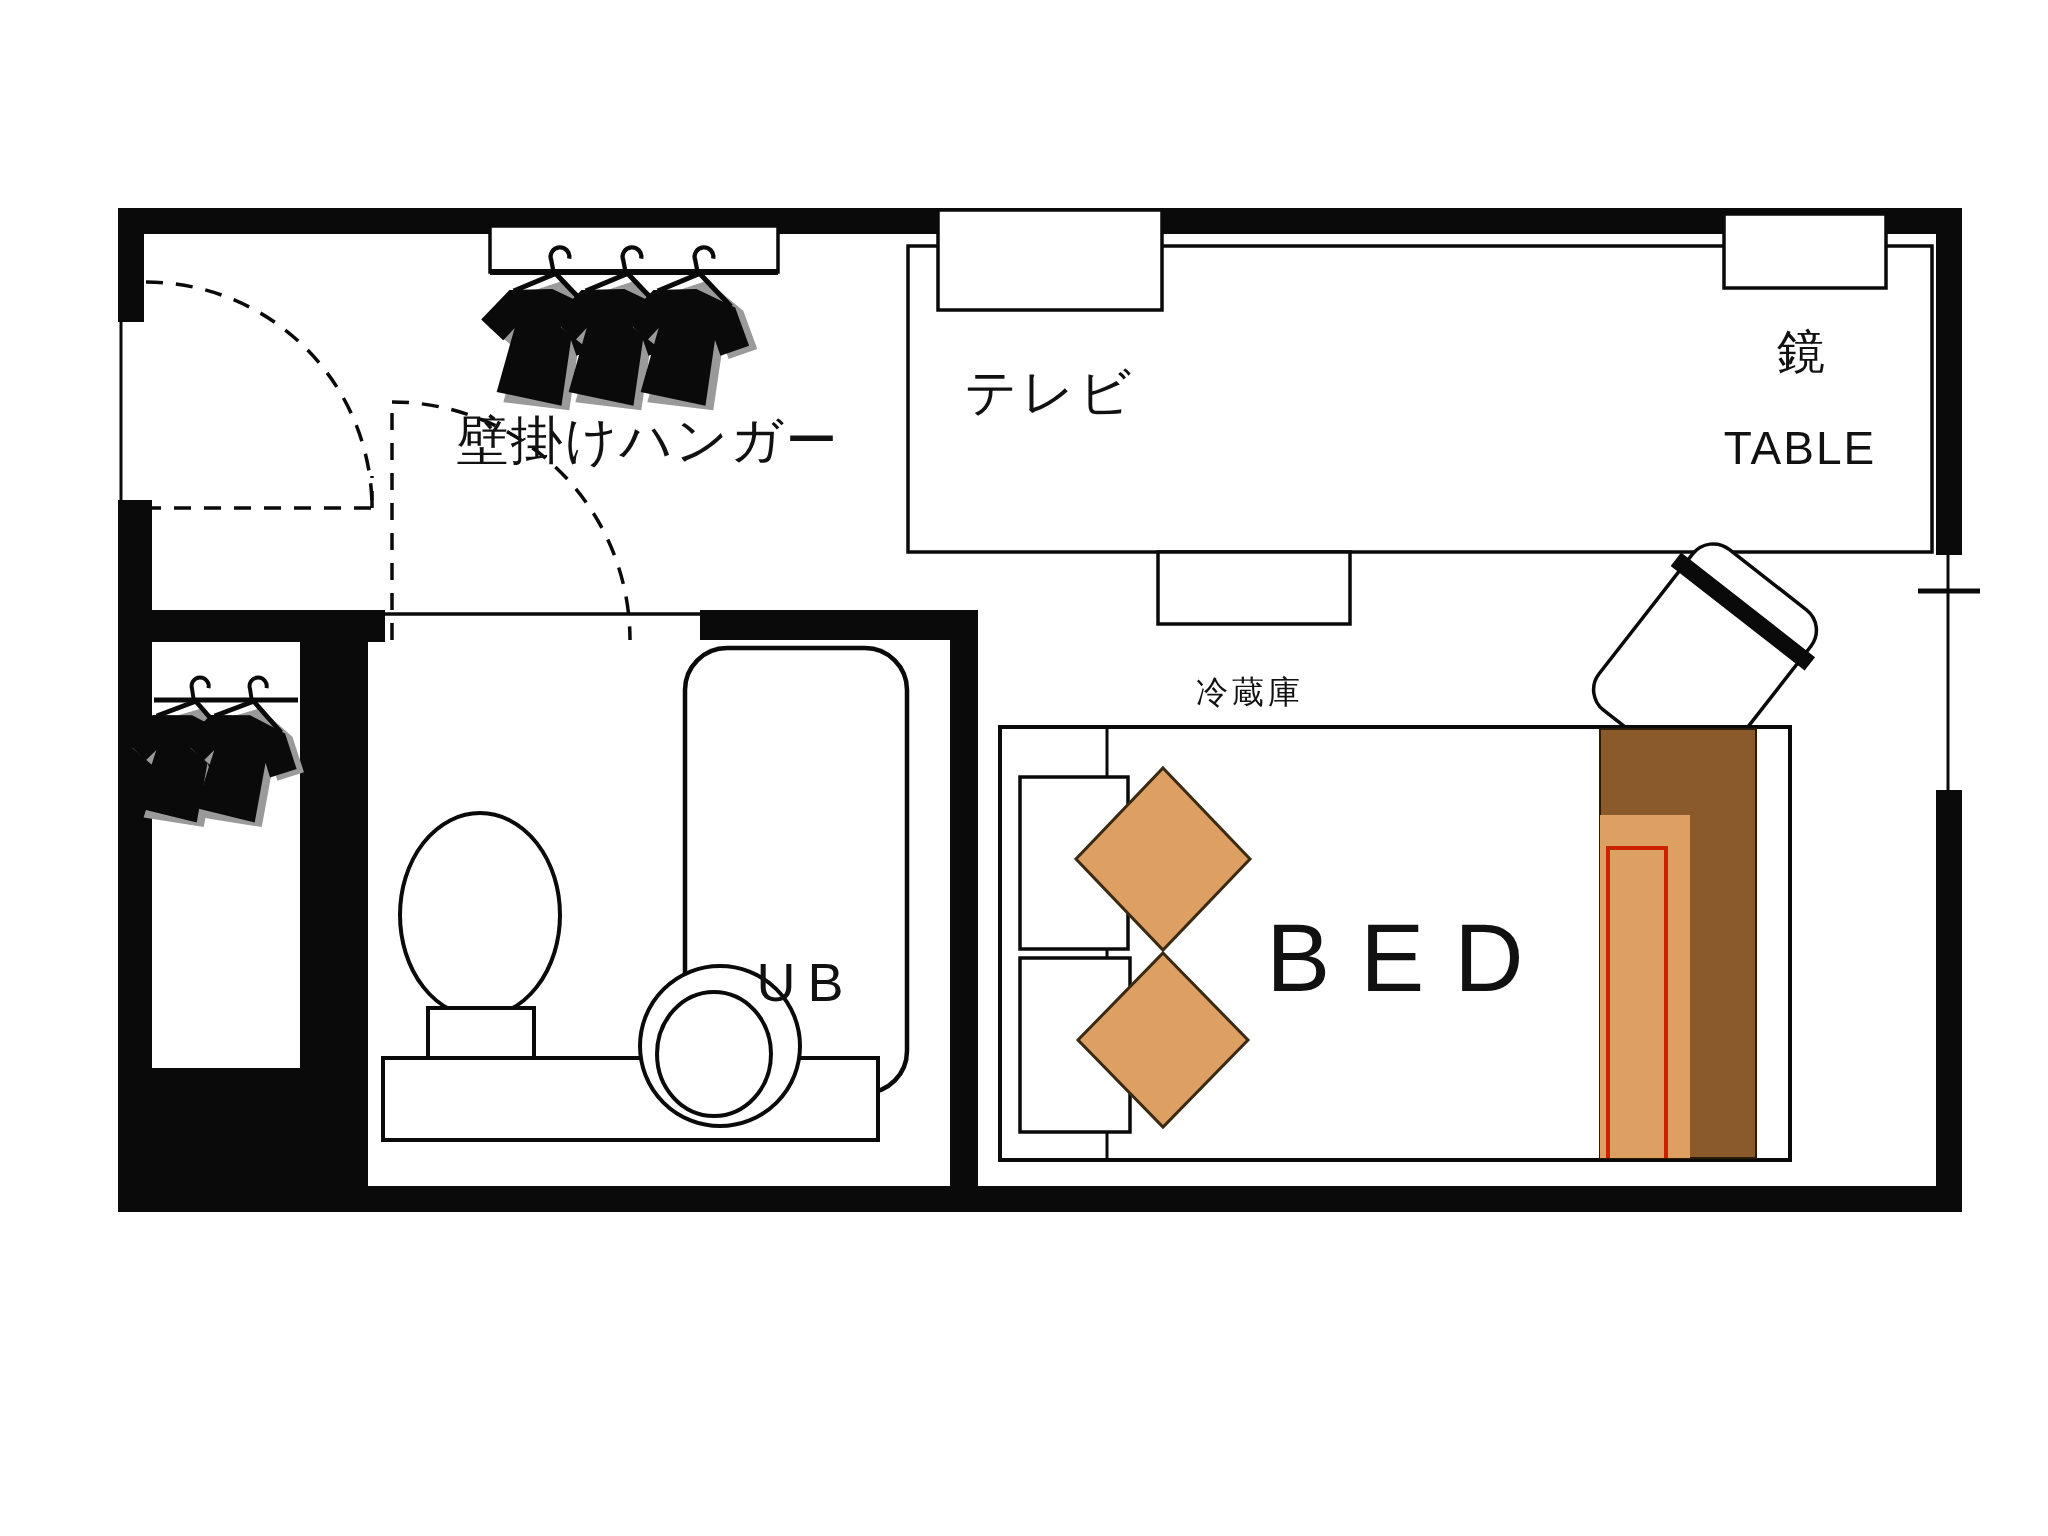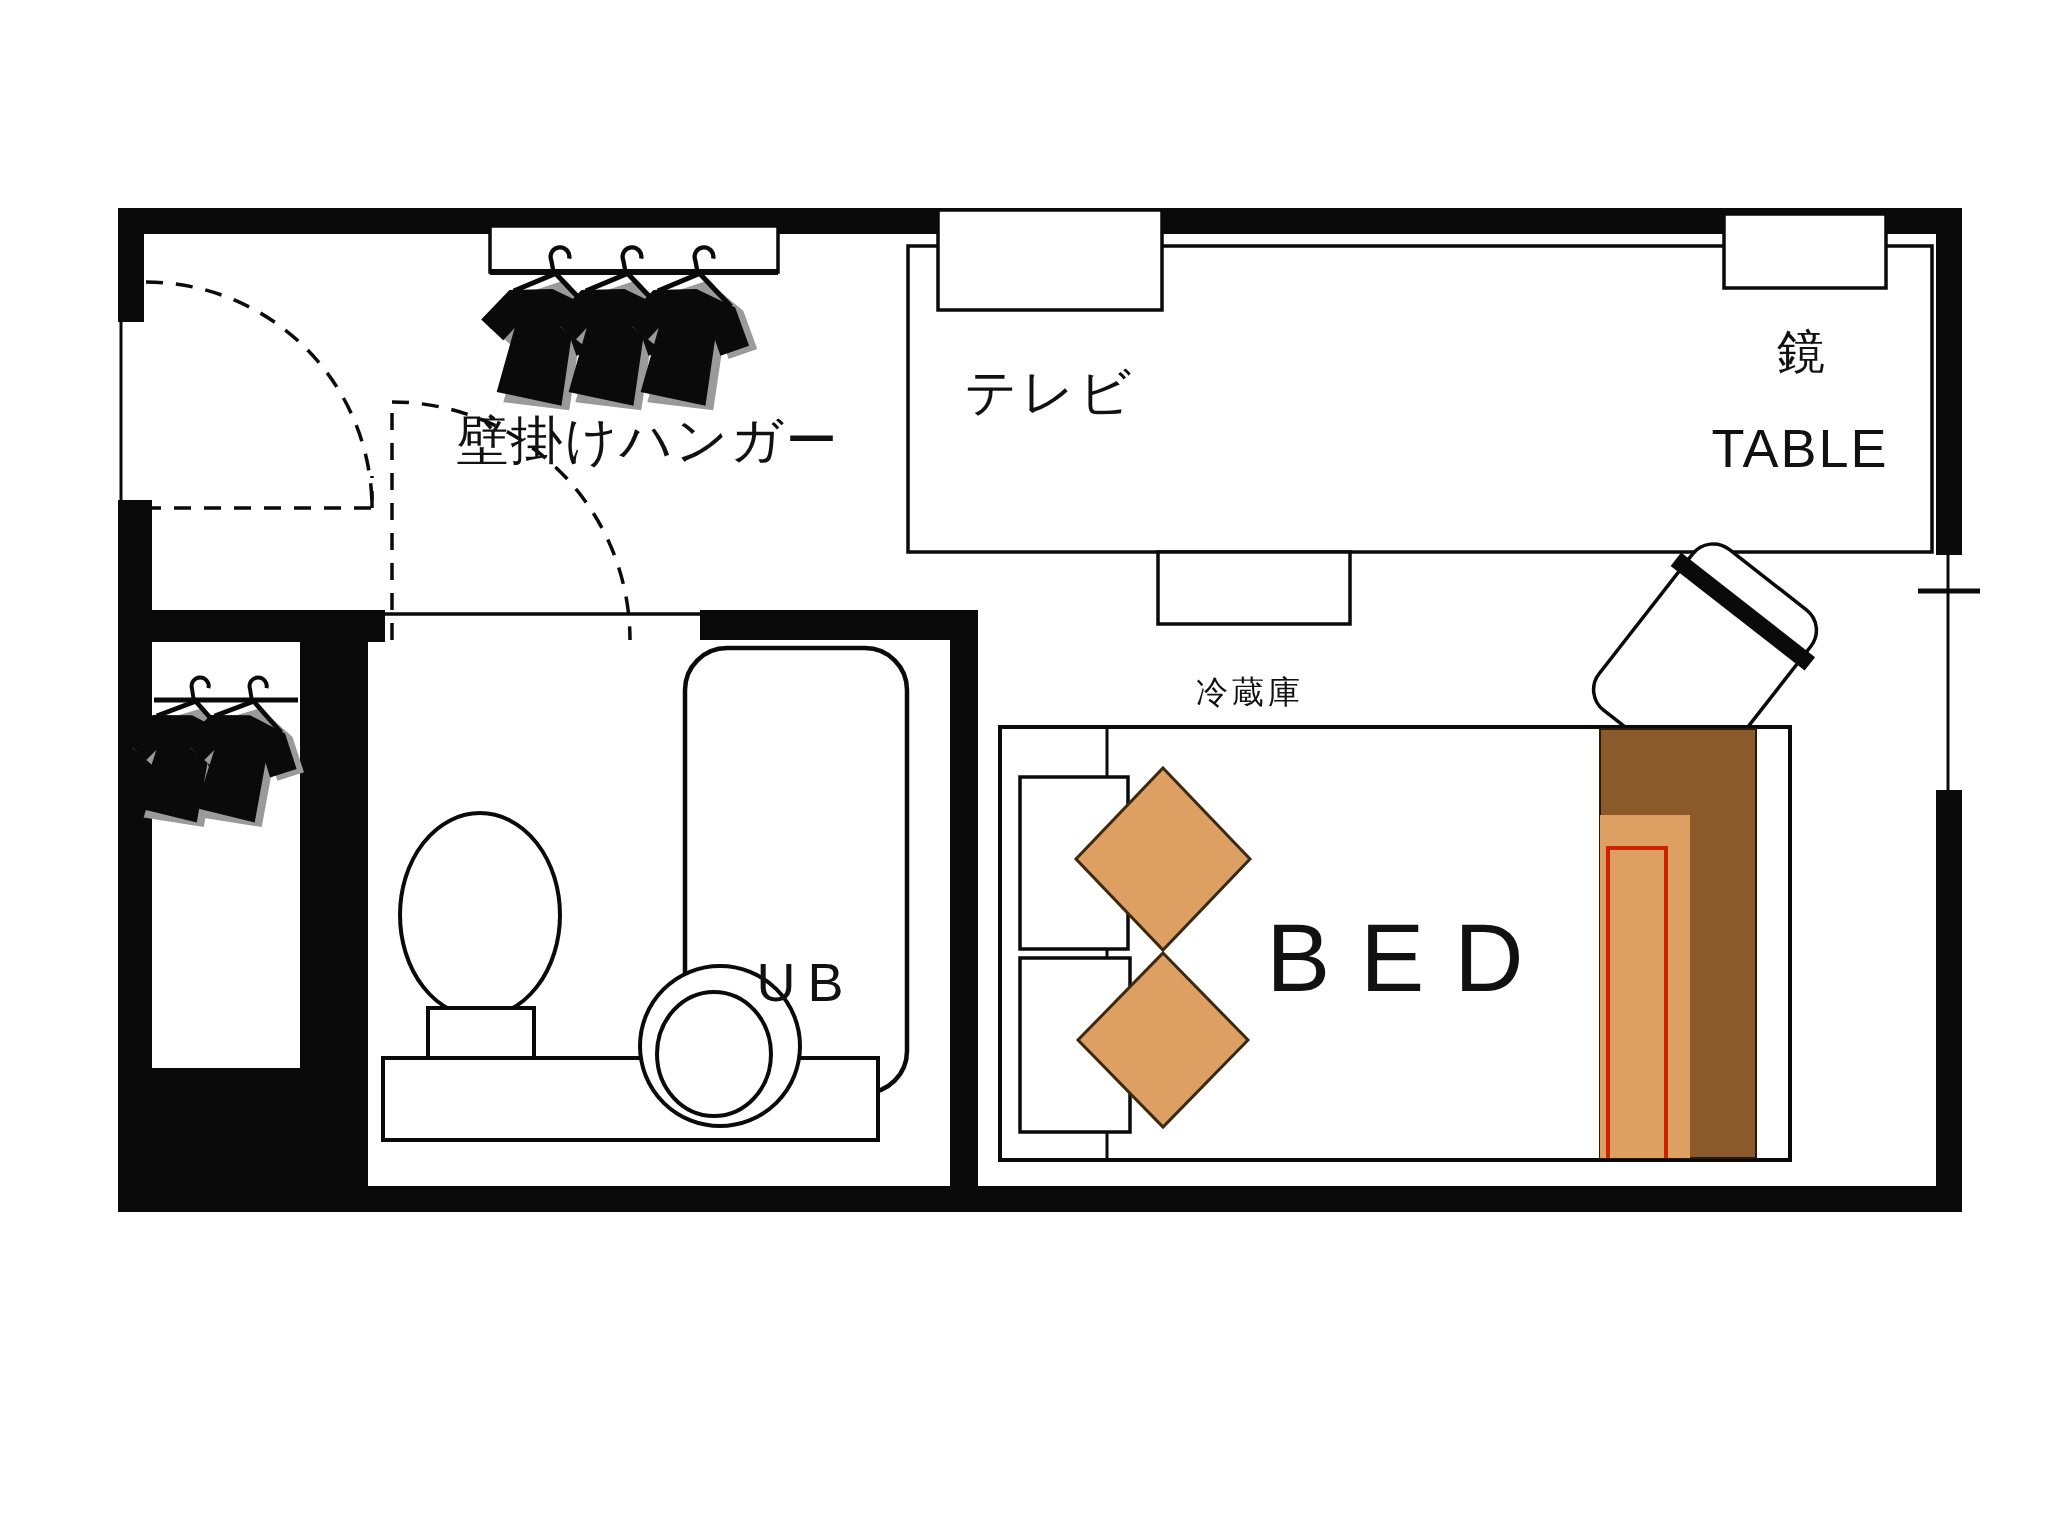--- a/index.html
+++ b/index.html
@@ -8,21 +8,21 @@
     font-family:"Liberation Sans","DejaVu Sans",sans-serif;color:#111;
   }
   .stage svg{position:absolute;left:0;top:0;}
   .lbl{
     position:absolute;transform:translate(-50%,-50%);
     white-space:nowrap;color:#111;font-weight:500;line-height:1;
   }
   .lbl-tv{left:1050px;top:392px;font-size:52px;letter-spacing:4px;}
   .lbl-fridge{left:1250px;top:692px;font-size:32px;letter-spacing:4px;}
   .lbl-mirror{left:1802px;top:352px;font-size:48px;letter-spacing:2px;}
-  .lbl-table{left:1800px;top:448px;font-size:54px;letter-spacing:2px;}
+  .lbl-table{left:1800px;top:448px;font-size:46px;letter-spacing:2px;}
   .lbl-hanger{left:648px;top:440px;font-size:52px;letter-spacing:2px;}
   .lbl-ub{left:806px;top:982px;font-size:54px;letter-spacing:12px;font-weight:500;}
   .lbl-bed{left:1410px;top:958px;font-size:96px;letter-spacing:30px;font-weight:400;}
   .caption{
     position:absolute;left:85px;top:1282px;font-size:62px;font-weight:600;
     letter-spacing:1px;color:#111;white-space:nowrap;
   }
 </style>
 </head>
 <body>

